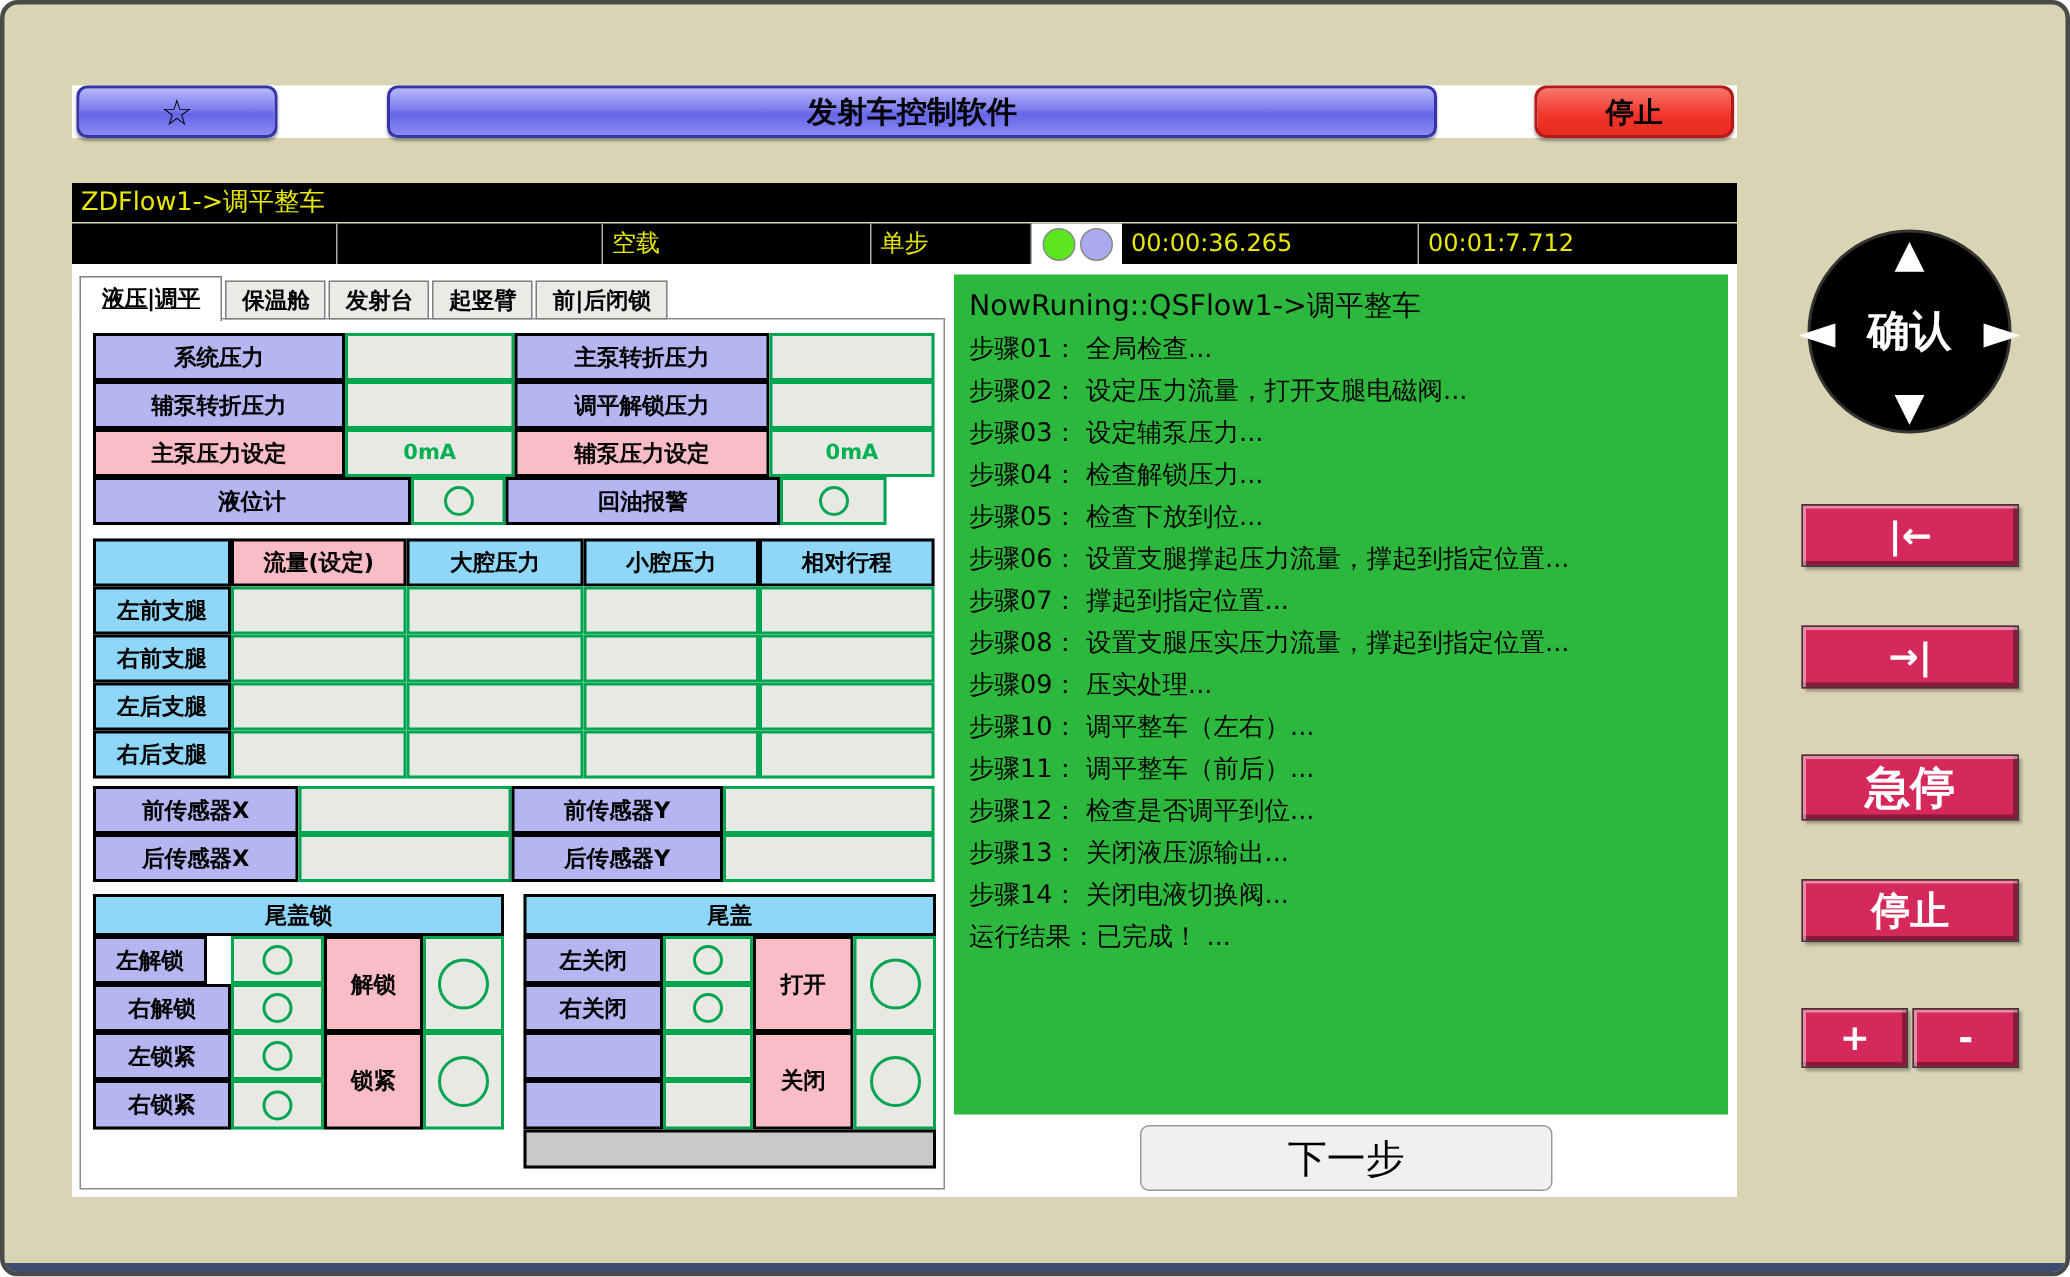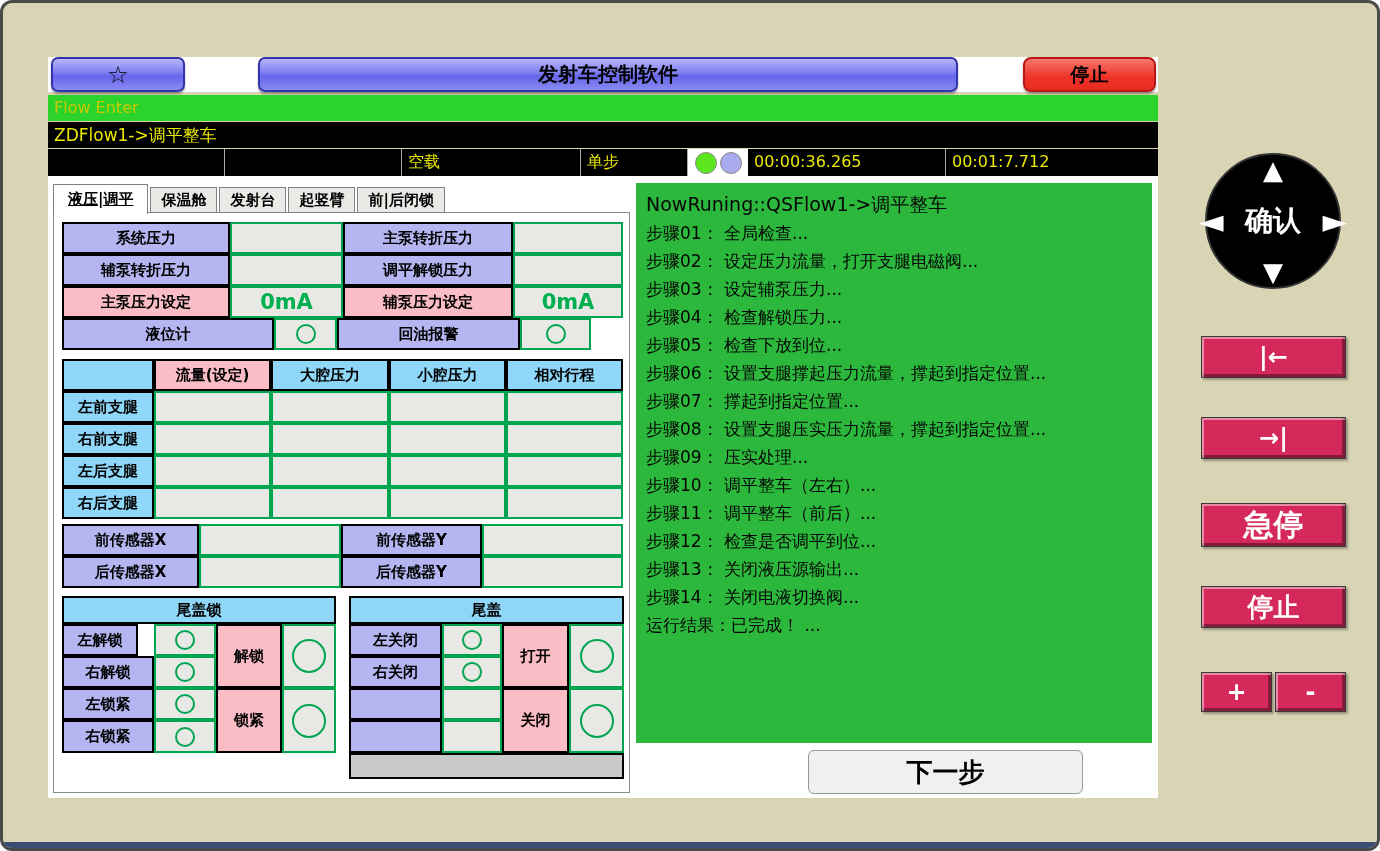--- a/index.html
+++ b/index.html
@@ -43,21 +43,21 @@
          padding:0 10px; font-size:15px; font-weight:bold; display:flex; align-items:center; }
   .tab.active { background:#fff; height:30px; margin-top:0; border-bottom:none; padding:0 14px;text-decoration:underline; }
   .left-panel { left:50px; top:209px; width:577px; height:581px; background:#fff;
                 border:1px solid #8a8a8a; z-index:2; }
 
   .lbl { background:#b5b5f2; border:2px solid #000; display:flex; align-items:center;
          justify-content:center; font-size:15px; font-weight:bold; color:#000; }
   .lbl.pink { background:#fbbdc5; }
   .lbl.blue { background:#8ed7f8; }
   .val { background:#e8e8e5; border:2px solid #00a550; display:flex; align-items:center;
-         justify-content:center; font-size:21px; font-weight:bold; color:#00b050; }
+         justify-content:center; font-size:14px; font-weight:bold; color:#00b050; }
   .circ { border-radius:50%; border:2px solid #00a550; width:20px; height:20px; }
   .circ.big { width:34px; height:34px; }
 
   .pressure-grid { left:8px; top:9px; display:grid;
                    grid-template-columns:168px 113px 170px 110px; grid-auto-rows:32px; }
   .lvl-row { left:8px; top:105px; display:flex; height:32px; }
 
   .legs-grid { left:8px; top:146px; display:grid;
                grid-template-columns:92px 117px 118px 117px 117px; grid-auto-rows:32px; }
   .sens-grid { left:8px; top:311px; display:grid;
@@ -69,21 +69,21 @@
   .grey-bar { background:#c9c9c9; border:2px solid #000; }
 
   
   .steps-panel { left:633px; top:180px; width:516px; height:560px; background:#2cb83c;
                  color:#060606; padding:6px 10px; overflow:hidden; }
   .steps-title { font-size:19px; line-height:30px; }
   .step-line { font-size:17px; line-height:28px; white-space:nowrap; }
 
   .next-btn { left:757px; top:747px; width:275px; height:44px; background:#f0f0ee;
               border:1px solid #999; border-radius:6px; display:flex; align-items:center;
-              justify-content:center; font-size:26px; font-weight:bold; color:#000;margin-left:48px; }
+              justify-content:center; font-size:26px; font-weight:normal; color:#000; }
 
   
   .dpad { left:1202px; top:150px; width:136px; height:136px; background:#000; border-radius:50%;
           display:flex; align-items:center; justify-content:center; color:#fff;
           font-size:28px; font-weight:bold; border:2px solid #333; }
   .dpad .arr { position:absolute; color:#fff; line-height:1; }
   .arr.up   { top:2px;  left:50%; transform:translateX(-50%); font-size:26px; }
   .arr.down { bottom:2px; left:50%; transform:translateX(-50%); font-size:26px; }
   .arr.left { left:-8px; top:50%; transform:translateY(-50%); font-size:32px; }
   .arr.right{ right:-8px; top:50%; transform:translateY(-50%); font-size:32px; }
@@ -108,21 +108,20 @@
 
   <div class="abs white-strip"></div>
   <div class="abs pbtn btn-star">
     <span>☆</span>
   </div>
   <div class="abs pbtn title-bar">
     <span>发射车控制软件</span>
   </div>
   <div class="abs btn-stop-top">停止</div>
 
-  <div class="abs flow-banner">Flow Enter</div>
   <div class="abs flow-name">ZDFlow1-&gt;调平整车</div>
   <div class="abs status-row">
     <div class="sc c1"></div>
     <div class="sc c2"></div>
     <div class="sc c3">空载</div>
     <div class="sc c4">单步</div>
     <div class="ind-box">
       <span class="ind green"></span>
       <span class="ind purp"></span>
     </div>

